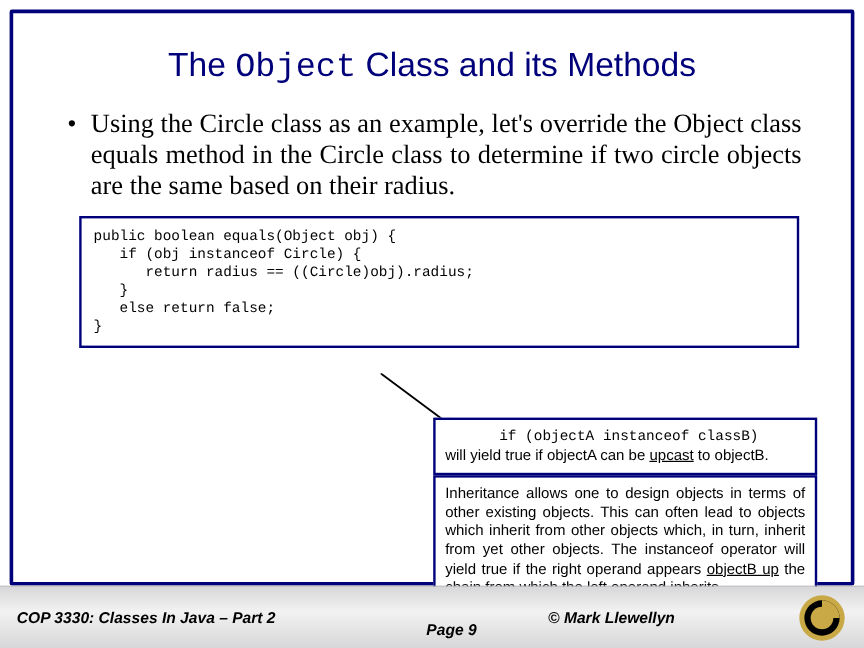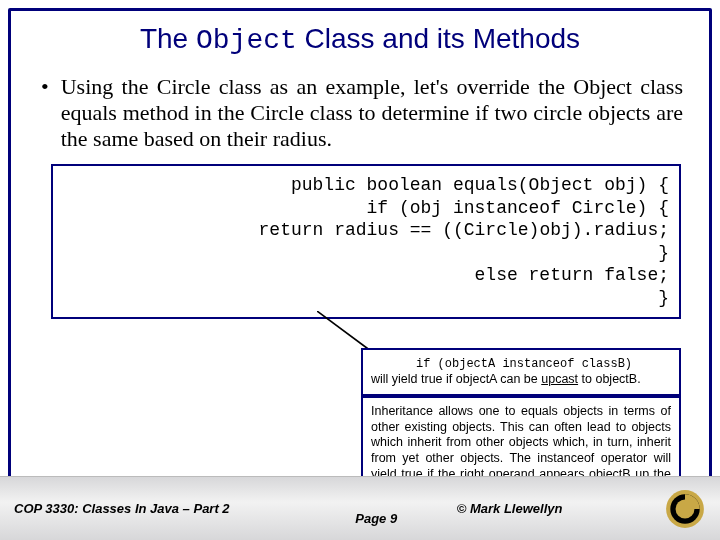--- a/index.html
+++ b/index.html
@@ -20,21 +20,21 @@
   }
   .content-area {
     border: 3px solid #00007a;
     border-radius: 2px;
     position: absolute;
     top: 8px;
     left: 8px;
     right: 8px;
     bottom: 52px;
     box-sizing: border-box;
-    padding: 0;
+    padding: 15px;
     background: #fff;
   }
   .title {
     text-align: center;
     font-size: 28px;
     color: #00007a;
     margin: 12px 0 18px 0;
     font-weight: normal;
     font-family: Arial, sans-serif;
   }
@@ -51,25 +51,24 @@
   }
   .bullet .dot {
     margin-right: 12px;
     flex-shrink:0;
   }
   .code-box {
     border: 2px solid #00007a;
     margin: 12px 28px 0 40px;
     padding: 8px 10px 8px 10px;
     font-family: "Courier New", monospace;
-    font-size: 18px;
+    font-size: 12px;
     white-space: pre;
     position: relative;
     line-height: 1.25;
-    text-align: right;
   }
   .side-box {
     position: absolute;
     border: 2px solid #00007a;
     background: #fff;
     font-family: Arial, sans-serif;
     font-size: 12.5px;
     padding: 6px 8px;
     line-height: 1.25;
     width: 300px;
@@ -87,21 +86,21 @@
   .ul { text-decoration: underline; }
   .arrow-svg {
     position: absolute;
     top: 300px;
     left: 306px;
     pointer-events: none;
   }
   .footer {
     position: absolute;
     left: 0; right: 0; bottom: 0;
-    height: 64px;
+    height: 52px;
     background: linear-gradient(to bottom, #d7d7d9 0%, #f2f2f2 40%, #d7d7d9 100%);
     border-top: 1px solid #bbb;
     display: flex;
     align-items: center;
     font-family: Arial, sans-serif;
     font-size: 13px;
     font-weight: bold;
     font-style: italic;
     color: #000;
     box-sizing: border-box;
@@ -146,21 +145,21 @@
       </defs>
       <line x1="0" y1="0" x2="62" y2="46" stroke="#000" stroke-width="1.6" marker-end="url(#ah)"></line>
     </svg>
 
     <div class="side-box box1">
       <span class="sb-mono">if (objectA instanceof classB)</span><br>
       <span>will yield true if objectA can be </span><span class="ul">upcast</span><span> to objectB.</span>
     </div>
 
     <div class="side-box box2">
-      <span>Inheritance allows one to equals objects in terms of other existing objects.  This can often lead to objects which inherit from other objects which, in turn, inherit from yet other objects.  The instanceof operator will yield true if the right operand appears </span><span class="ul">objectB up</span><span> the chain from which the left operand inherits.</span>
+      <span>Inheritance allows one to design objects in terms of other existing objects.  This can often lead to objects which inherit from other objects which, in turn, inherit from yet other objects.  The instanceof operator will yield true if the right operand appears </span><span class="ul">objectB up</span><span> the chain from which the left operand inherits.</span>
     </div>
 
   </div>
 
   <div class="footer">
     <div class="f-left">COP 3330:  Classes In Java – Part 2</div>
     <div class="f-center">Page 9</div>
     <div class="f-right">© Mark Llewellyn</div>
     <svg class="logo" viewBox="0 0 40 40">
       <circle cx="20" cy="20" r="18" fill="#c9a846"></circle>

